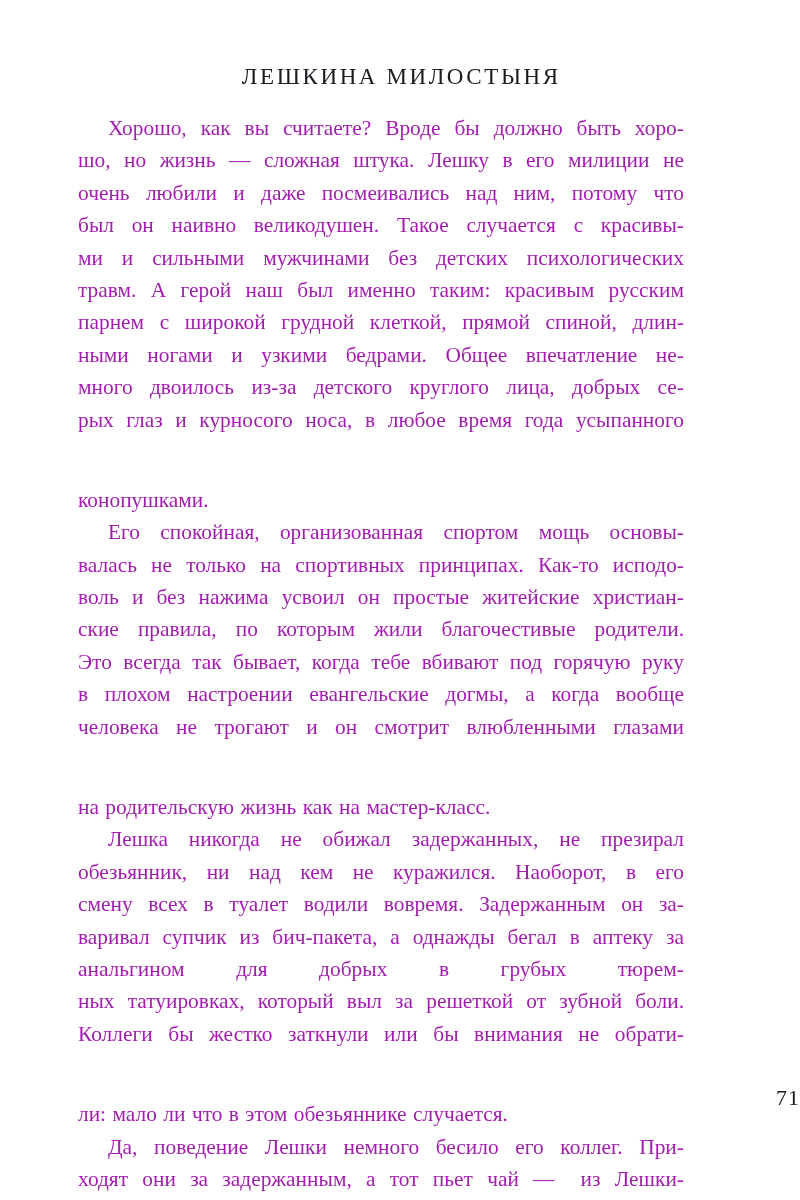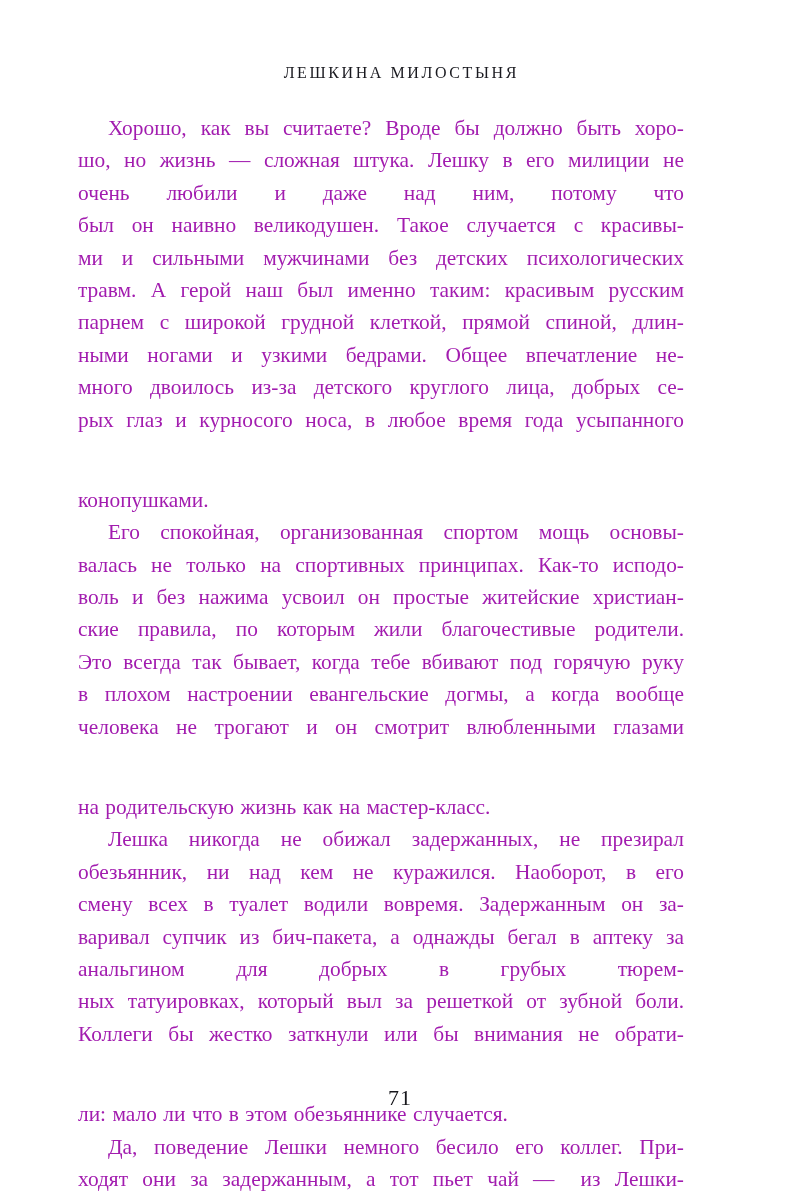--- a/index.html
+++ b/index.html
@@ -24,21 +24,21 @@
     background: #ffffff;
   }
 
   
   .running-head {
     position: absolute;
     top: 64px;
     left: 0;
     width: 800px;
     text-align: center;
-    font-size: 16px;
+    font-size: 23px;
     letter-spacing: 2.6px;
     text-indent: 2.6px;
     color: #1a1a20;
     font-weight: 400;
     white-space: nowrap;
   }
 
   
   .textblock {
     position: absolute;
@@ -89,21 +89,21 @@
   .line .gap-after {
     margin-right: 0.55em;
   }
 
   
   .folio {
     position: absolute;
     top: 1085px;
     left: 0;
     width: 800px;
-    text-align: center;
+    text-align: right;
     font-size: 22px;
     letter-spacing: 1px;
     color: #17171c;
   }
 </style>
 </head>
 <body>
 
 <div class="page">
 
@@ -133,20 +133,21 @@
           <span class="w">в</span>
           <span class="w">его</span>
           <span class="w">милиции</span>
           <span class="w">не</span>
         </div>
         <div class="line just">
           <span class="w">очень</span>
           <span class="w">любили</span>
           <span class="w">и</span>
           <span class="w">даже</span>
+          <span class="w">посмеивались</span>
           <span class="w">над</span>
           <span class="w">ним,</span>
           <span class="w">потому</span>
           <span class="w">что</span>
         </div>
         <div class="line just">
           <span class="w">был</span>
           <span class="w">он</span>
           <span class="w">наивно</span>
           <span class="w">великодушен.</span>

